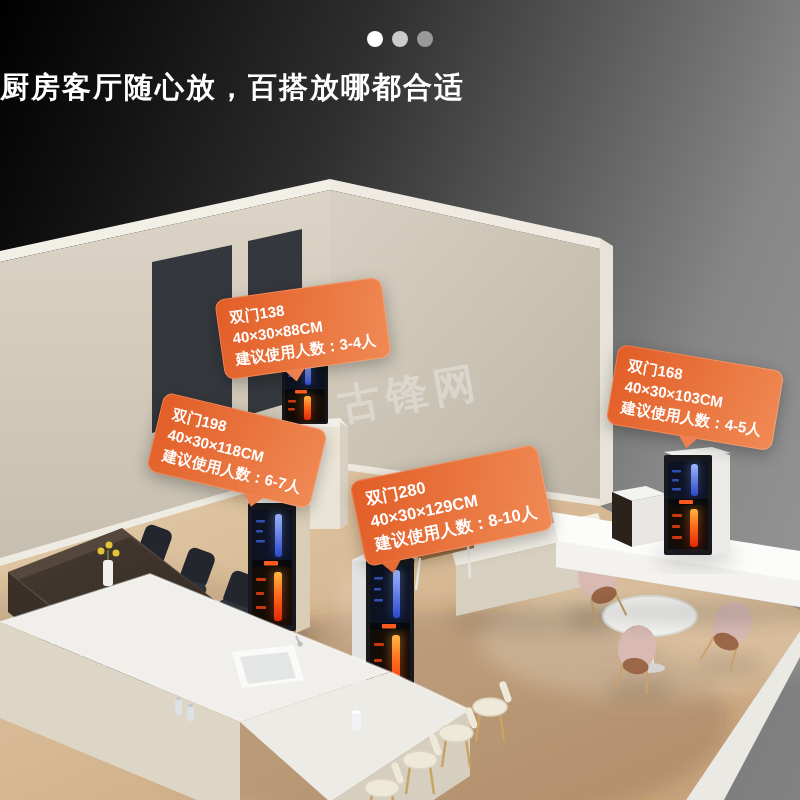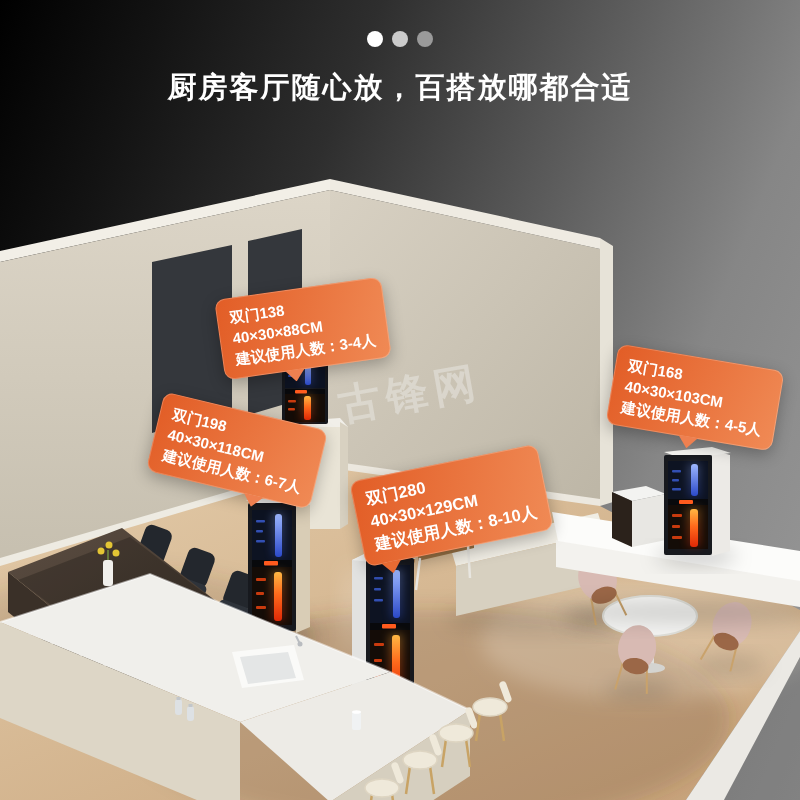--- a/index.html
+++ b/index.html
@@ -10,21 +10,21 @@
   }
   .scene{position:absolute;left:0;top:0;z-index:1;}
   
   .dots{position:absolute;top:31px;left:50%;transform:translateX(-50%);display:flex;gap:9px;z-index:4;}
   .dot{width:16px;height:16px;border-radius:50%;}
   .dot.d1{background:var(--dot-active,#fff);}
   .dot.d2{background:var(--dot-mid,#ccc);}
   .dot.d3{background:var(--dot-dim,#999);}
   
   .title{
-    position:absolute;top:68px;left:0;width:100%;margin:0;text-align:center;z-index:4;
+    position:absolute;top:68px;left:0;width:100%;margin:0;z-index:4;
     font-size:29px;font-weight:600;letter-spacing:2px;color:var(--title-color,#fff);
   }
   
   .watermark{
     position:absolute;left:338px;top:366px;z-index:2;
     font-size:42px;font-weight:600;letter-spacing:6px;
     color:var(--watermark-color,rgba(232,230,224,.55));
     transform:rotate(-10deg);white-space:nowrap;
   }
   

